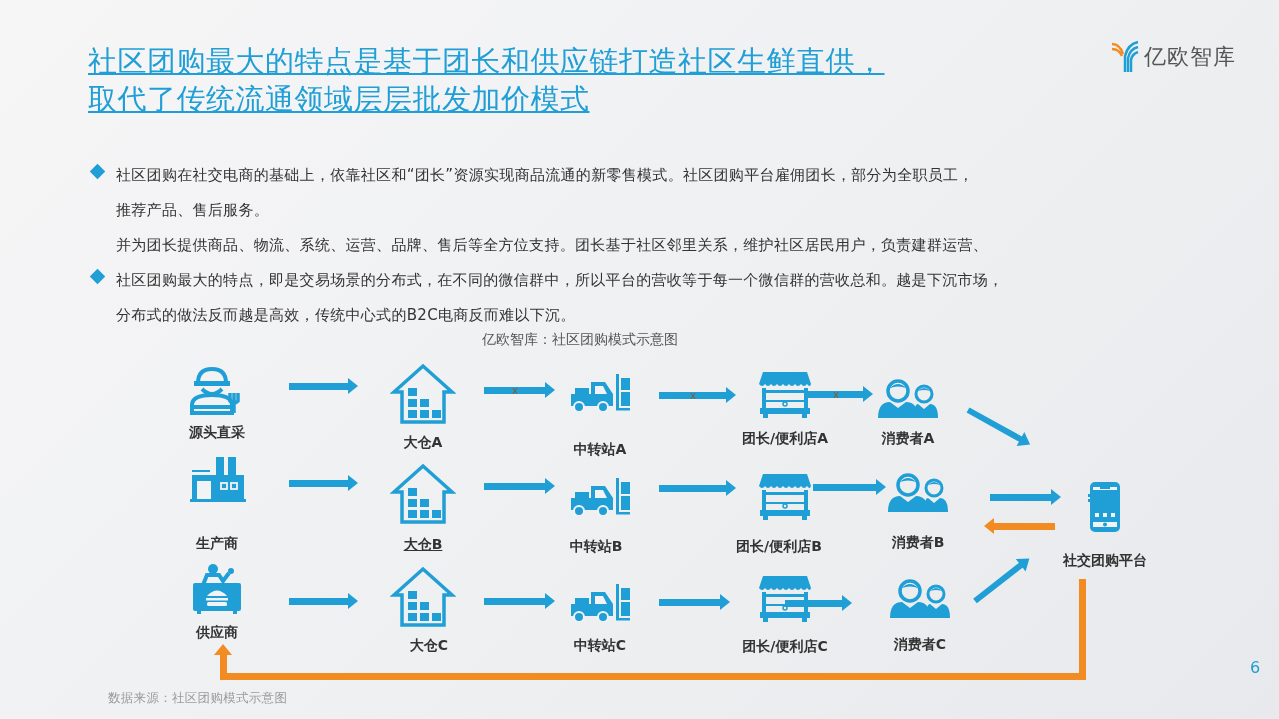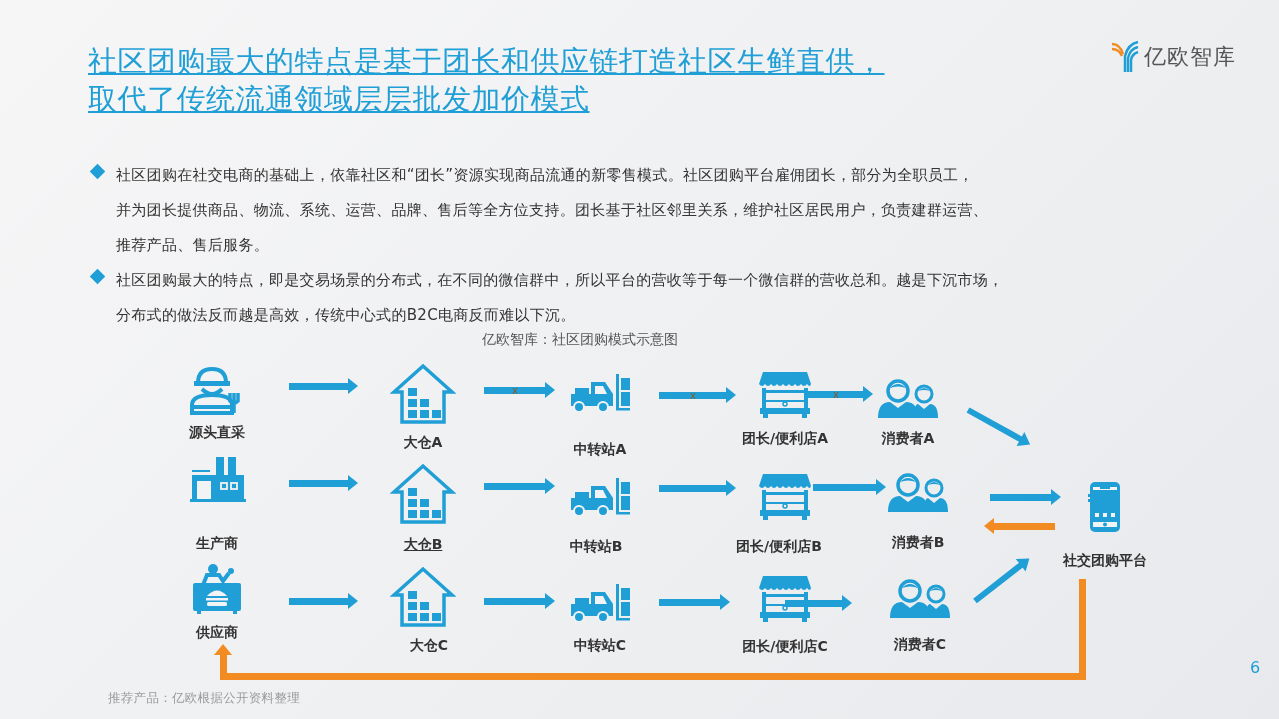--- a/index.html
+++ b/index.html
@@ -67,22 +67,22 @@
     <path d="M28 12 Q22 14 21 20 L21 32" stroke="#1f9fd6" stroke-width="2.5" fill="none"></path>
   </svg>
   <span class="logo-text">亿欧智库</span>
 </div>
 
 <div class="bullets">
   <div class="bullet">
     <span class="dia"></span>
     <div class="txt">
       <div>社区团购在社交电商的基础上，依靠社区和“团长”资源实现商品流通的新零售模式。社区团购平台雇佣团长，部分为全职员工，</div>
+      <div>推荐产品、售后服务。</div>
       <div>并为团长提供商品、物流、系统、运营、品牌、售后等全方位支持。团长基于社区邻里关系，维护社区居民用户，负责建群运营、</div>
-      <div>推荐产品、售后服务。</div>
     </div>
   </div>
   <div class="bullet" style="margin-top:-2px;">
     <span class="dia"></span>
     <div class="txt">
       <div>社区团购最大的特点，即是交易场景的分布式，在不同的微信群中，所以平台的营收等于每一个微信群的营收总和。越是下沉市场，</div>
       <div>分布式的做法反而越是高效，传统中心式的B2C电商反而难以下沉。</div>
     </div>
   </div>
 </div>
@@ -340,13 +340,13 @@
   </svg>
   <span class="node-label" style="margin-top:18px;">社交团购平台</span>
 </div>
 
 <div class="oline" style="left:1079px; top:579px; width:7px; height:101px;"></div>
 <div class="oline" style="left:220px; top:673px; width:866px; height:7px;"></div>
 <div class="oline" style="left:220px; top:654px; width:7px; height:26px;"></div>
 <div style="position:absolute; left:214px; top:644px; width:0; height:0; border-left:9.5px solid transparent; border-right:9.5px solid transparent; border-bottom:11px solid #f28c22;"></div>
 
 <div class="page-num">6</div>
-<div class="source">推荐产品：亿欧根据公开资料整理</div>
+<div class="source">数据来源：社区团购模式示意图</div>
 
 </body></html>

